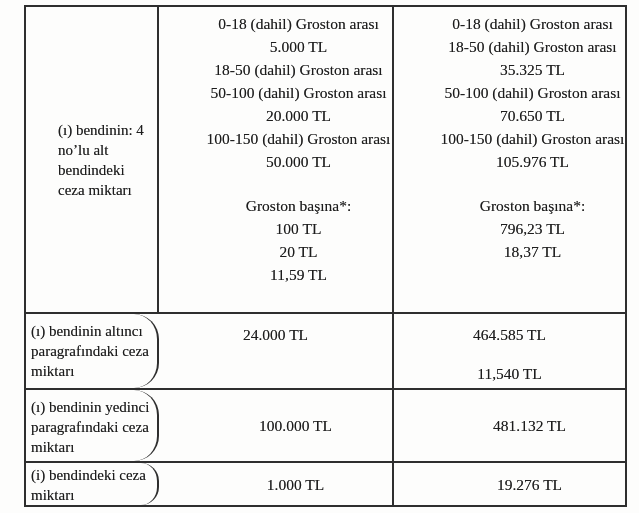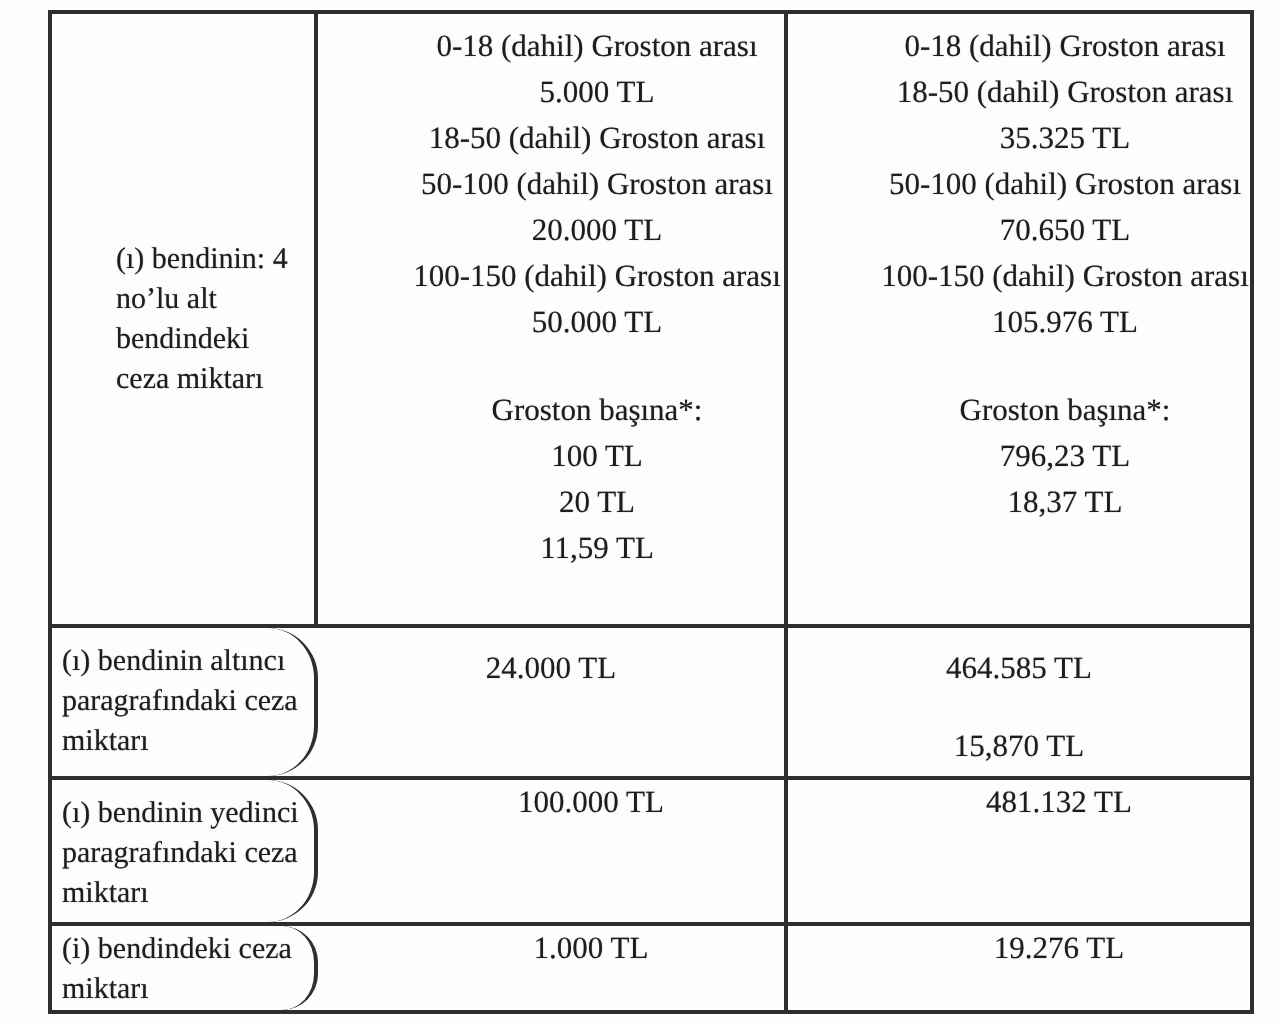--- a/index.html
+++ b/index.html
@@ -56,20 +56,21 @@
     white-space: nowrap;
   }
   .gap { height: 21px; }
   .row1 .c2, .row1 .c3 { padding-top: 5px; padding-left: 46px; }
   .row2 .c2, .row2 .c3 { padding-top: 9px; }
   .row2 .line { line-height: 24px; }
   .row2 .gap { height: 15px; }
   .vmid {
     display: flex;
     flex-direction: column;
+    justify-content: center;
     margin-left: 40px;
   }
 </style>
 </head>
 <body>
 
 <div class="page">
   <div class="tbl">
 
     <div class="row row1">
@@ -112,21 +113,21 @@
           <div class="label-line">paragrafındaki ceza</div>
           <div class="label-line">miktarı</div>
         </div>
       <div class="cell c2">
           <div class="line">24.000 TL</div>
           <div class="gap"></div>
         </div>
       <div class="cell c3">
           <div class="line">464.585 TL</div>
           <div class="gap"></div>
-          <div class="line">15,870 TL</div>
+          <div class="line">11,540 TL</div>
         </div>
     </div>
 
     <div class="row row3">
       <div class="cell c1 vtop">
           <div class="label-line">(ı) bendinin yedinci</div>
           <div class="label-line">paragrafındaki ceza</div>
           <div class="label-line">miktarı</div>
         </div>
       <div class="cell c2 vmid">

